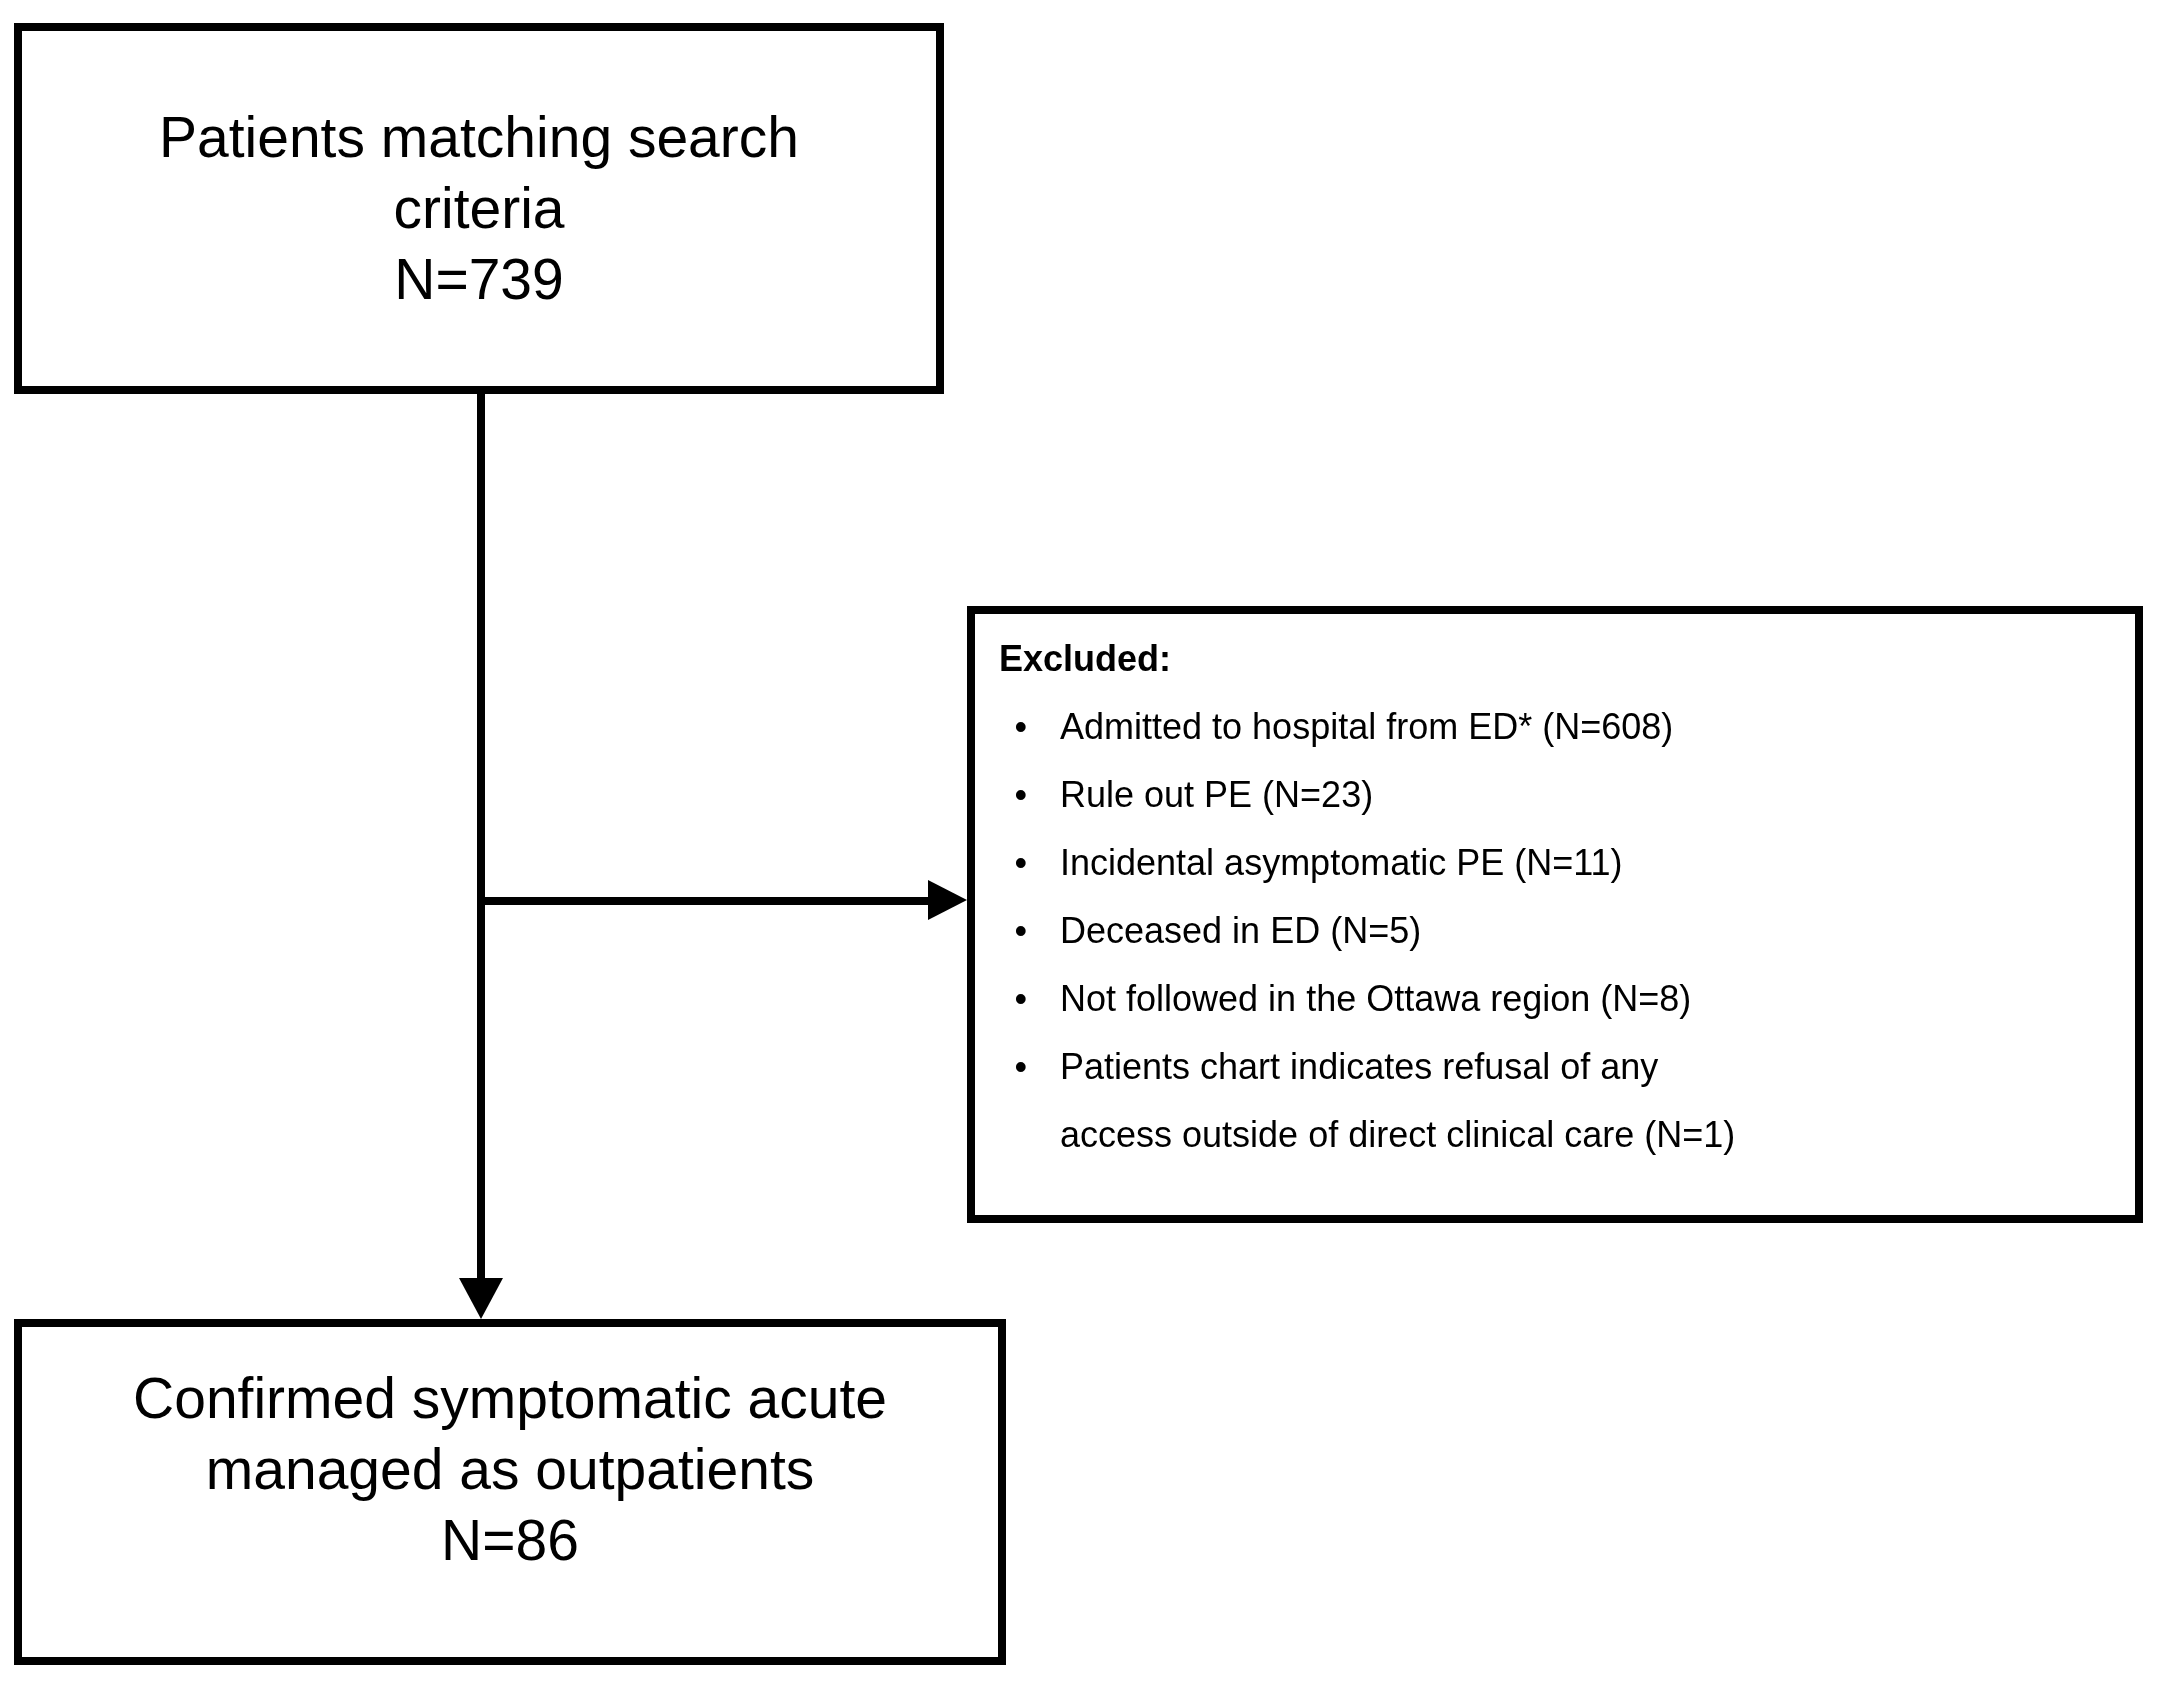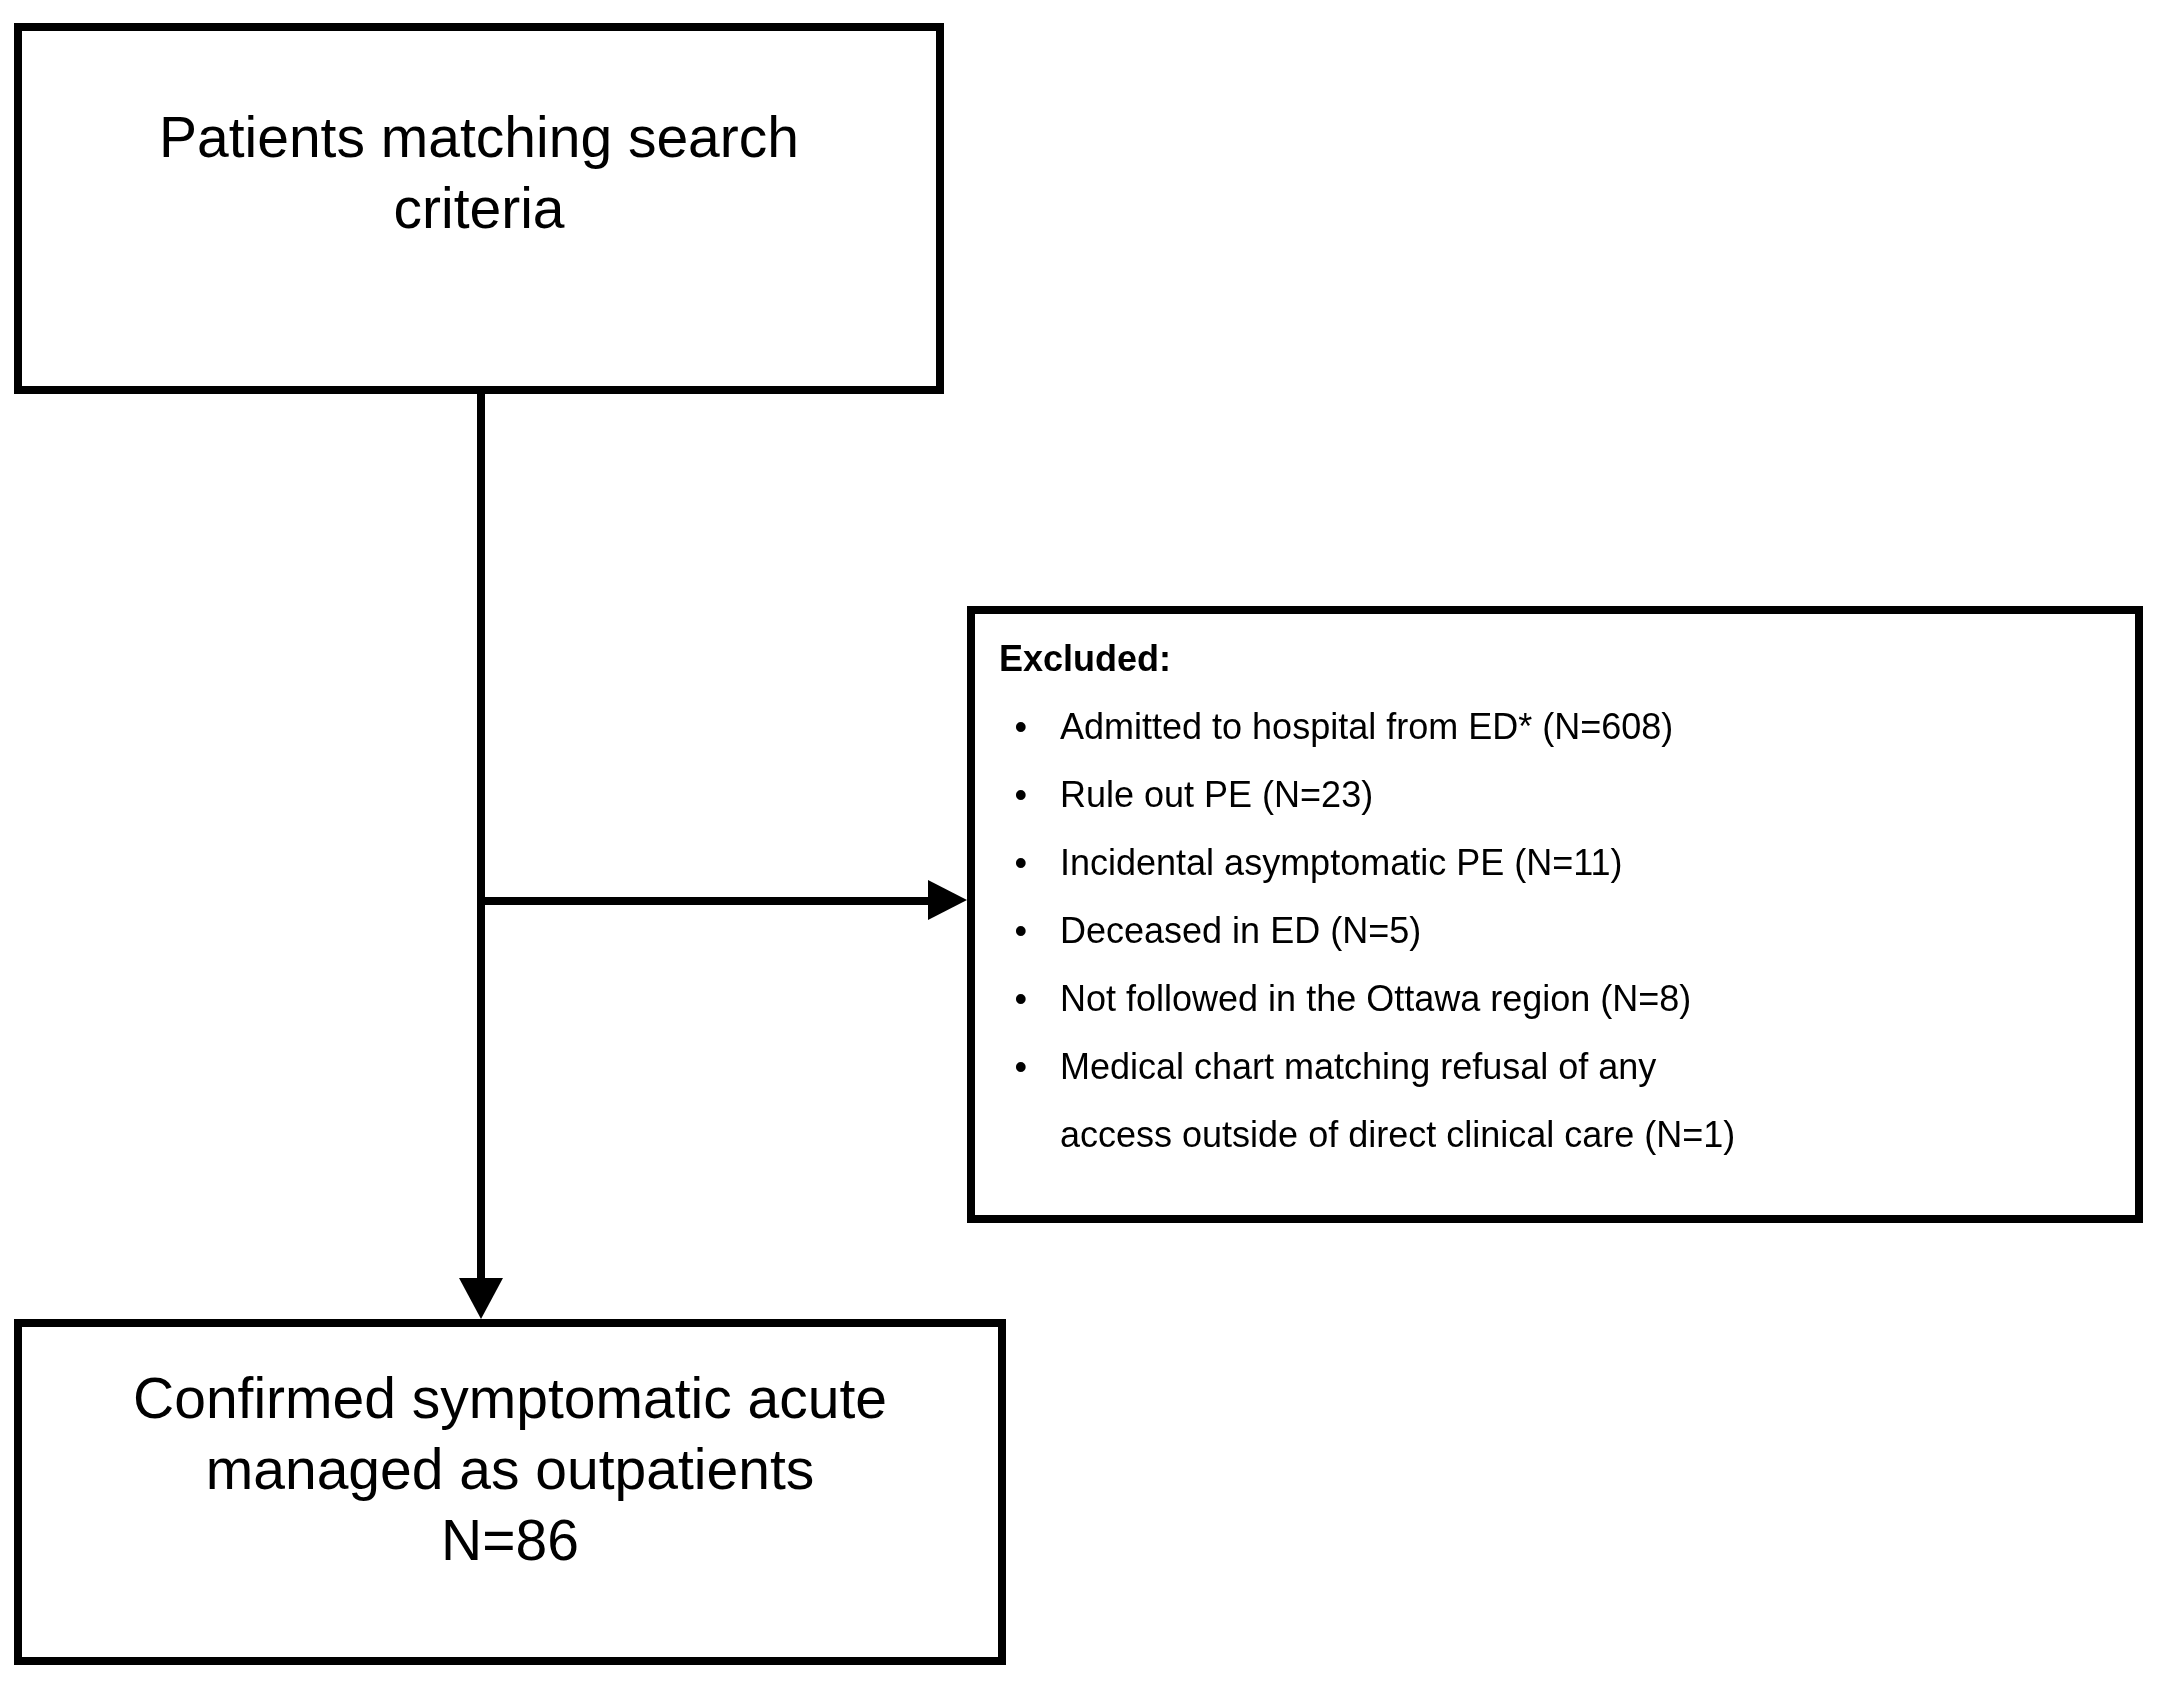--- a/index.html
+++ b/index.html
@@ -108,20 +108,21 @@
   }
 </style>
 </head>
 <body>
 
 <div class="canvas">
 
   <div class="box center-box top-box">
     <div>Patients matching search</div>
     <div>criteria</div>
+    <div>N=739</div>
   </div>
 
   <div class="connector v-line"></div>
   <div class="arrowhead arrow-down"></div>
 
   <div class="connector h-line"></div>
   <div class="arrowhead arrow-right"></div>
 
   <div class="box excluded-box">
     <div class="excluded-title">Excluded:</div>
@@ -152,21 +153,21 @@
       </li>
       <li class="excluded-item">
         <span class="dot">•</span>
         <span class="item-text">
           <div>Not followed in the Ottawa region (N=8)</div>
         </span>
       </li>
       <li class="excluded-item">
         <span class="dot">•</span>
         <span class="item-text">
-          <div>Medical chart matching refusal of any</div>
+          <div>Patients chart indicates refusal of any</div>
           <div>access outside of direct clinical care (N=1)</div>
         </span>
       </li>
     </ul>
   </div>
 
   <div class="box center-box bottom-box">
     <div>Confirmed symptomatic acute</div>
     <div>managed as outpatients</div>
     <div>N=86</div>

